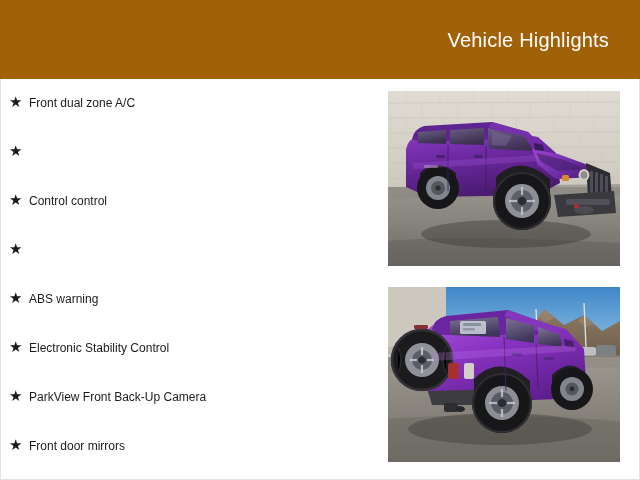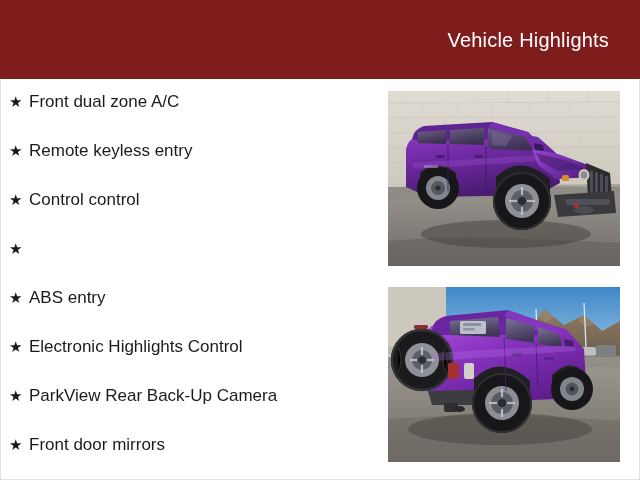--- a/index.html
+++ b/index.html
@@ -21,21 +21,21 @@
     background: #ffffff;
   }
 
   
   .header {
     position: absolute;
     left: 0;
     top: 0;
     width: 640px;
     height: 79px;
-    background: #7f1d1d;
+    background: #a16207;
     box-sizing: border-box;
   }
   .header-title {
     position: absolute;
     right: 31px;
     top: 28px;
     color: #ffffff;
     font-size: 20px;
     line-height: 24px;
     letter-spacing: 0.2px;
@@ -76,21 +76,21 @@
   .feature-bullet {
     display: inline-block;
     width: 20px;
     flex: 0 0 20px;
     color: #1a1a1a;
     font-size: 15px;
     text-align: left;
   }
   .feature-label {
     color: #1b1b1b;
-    font-size: 17px;
+    font-size: 12px;
     white-space: nowrap;
   }
 
   
   .photo {
     position: absolute;
     overflow: hidden;
     background: #cfcabf;
   }
   .photo-top {
@@ -122,40 +122,39 @@
 
   <div class="content">
 
     <ul class="feature-list">
       <li class="feature-item">
         <span class="feature-bullet">★</span>
         <span class="feature-label">Front dual zone A/C</span>
       </li>
       <li class="feature-item">
         <span class="feature-bullet">★</span>
-        <span class="feature-label">Remote keyless entry</span>
       </li>
       <li class="feature-item">
         <span class="feature-bullet">★</span>
         <span class="feature-label">Control control</span>
       </li>
       <li class="feature-item">
         <span class="feature-bullet">★</span>
       </li>
       <li class="feature-item">
         <span class="feature-bullet">★</span>
-        <span class="feature-label">ABS entry</span>
-      </li>
-      <li class="feature-item">
-        <span class="feature-bullet">★</span>
-        <span class="feature-label">Electronic Highlights Control</span>
-      </li>
-      <li class="feature-item">
-        <span class="feature-bullet">★</span>
-        <span class="feature-label">ParkView Rear Back-Up Camera</span>
+        <span class="feature-label">ABS warning</span>
+      </li>
+      <li class="feature-item">
+        <span class="feature-bullet">★</span>
+        <span class="feature-label">Electronic Stability Control</span>
+      </li>
+      <li class="feature-item">
+        <span class="feature-bullet">★</span>
+        <span class="feature-label">ParkView Front Back-Up Camera</span>
       </li>
       <li class="feature-item">
         <span class="feature-bullet">★</span>
         <span class="feature-label">Front door mirrors</span>
       </li>
     </ul>
 
     <div class="photo photo-top" title="Purple Jeep Wrangler Unlimited front three-quarter view parked in front of a painted brick wall">
       <svg viewBox="0 0 232 175" preserveAspectRatio="none">
         <defs>

